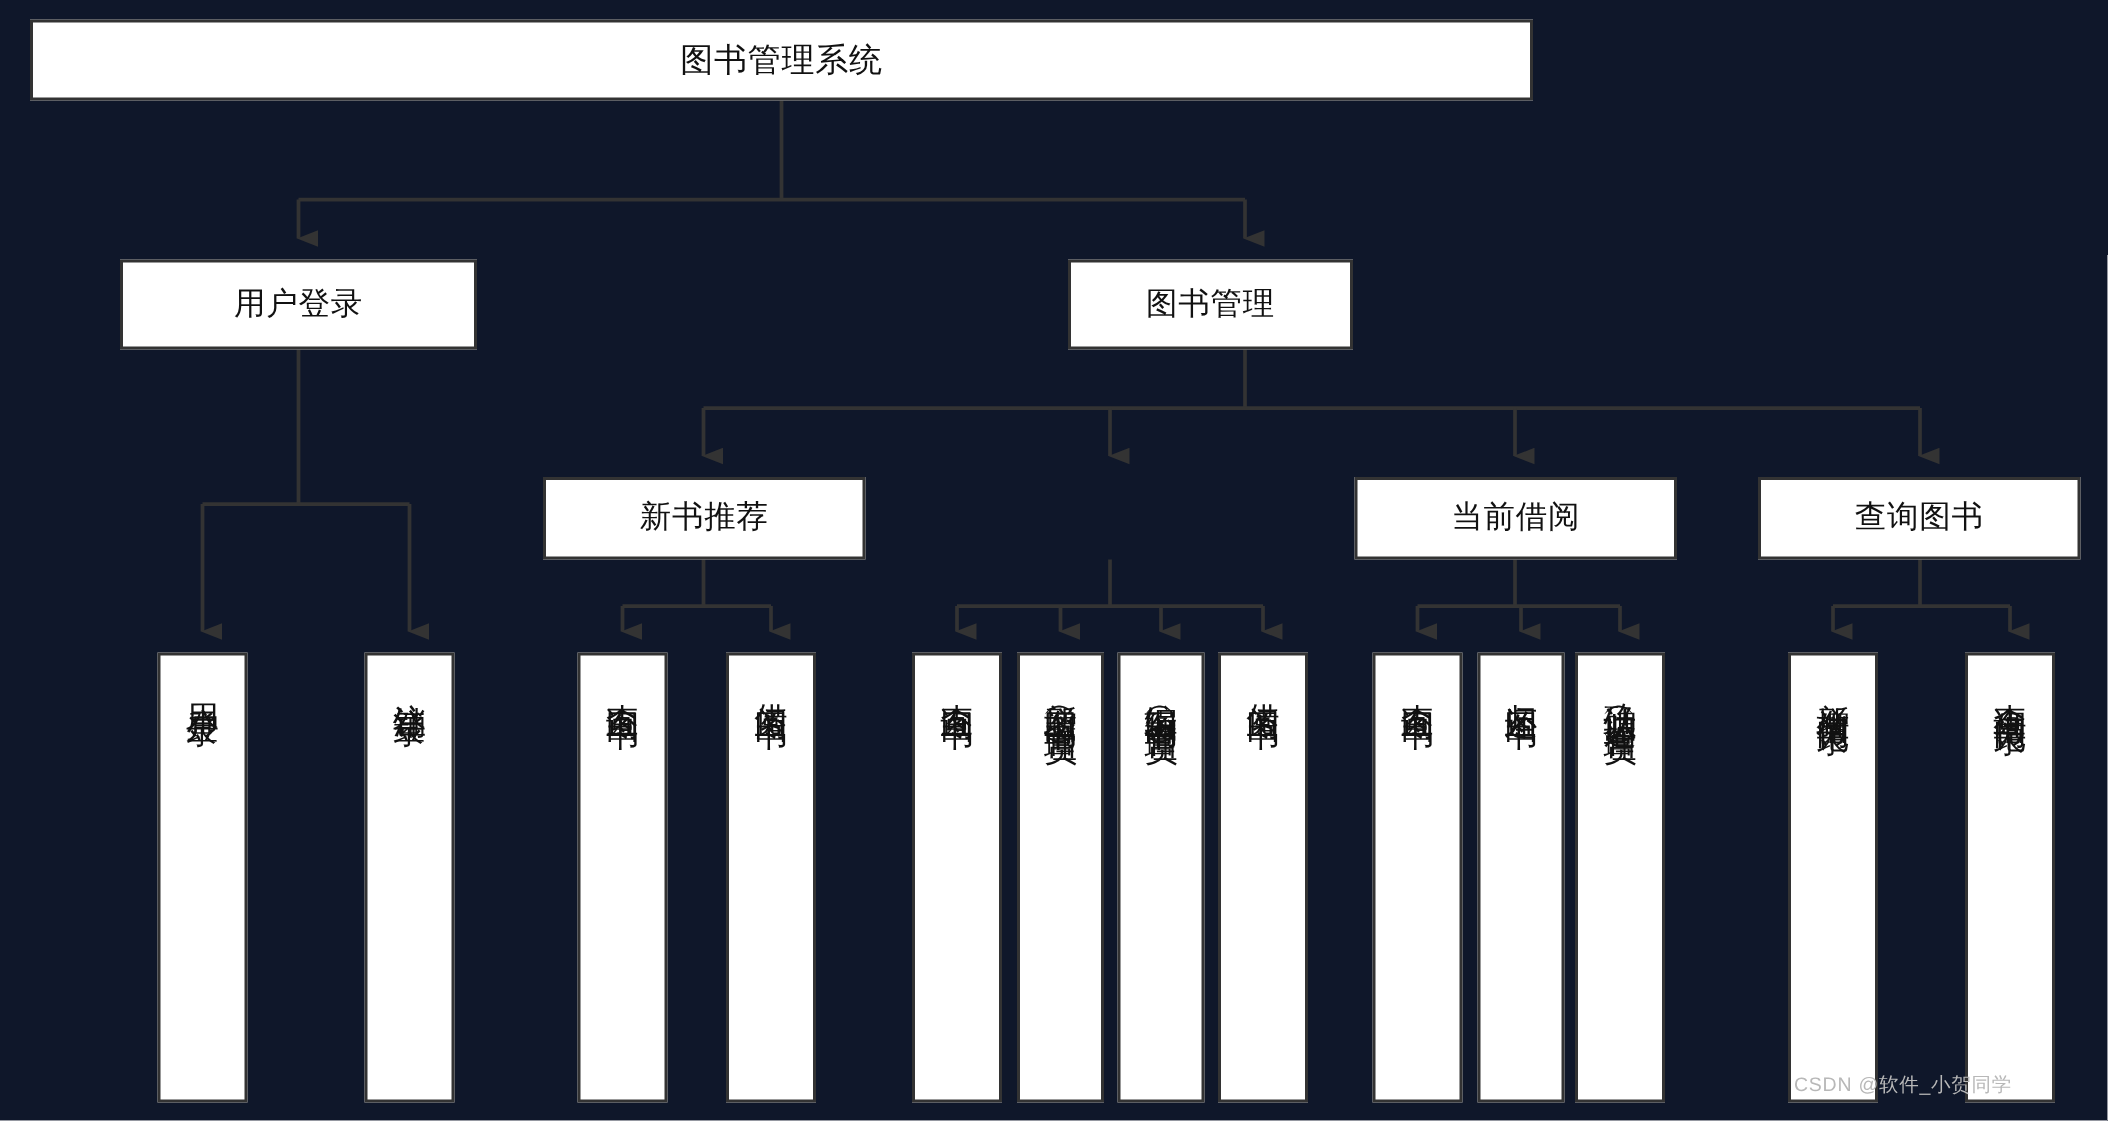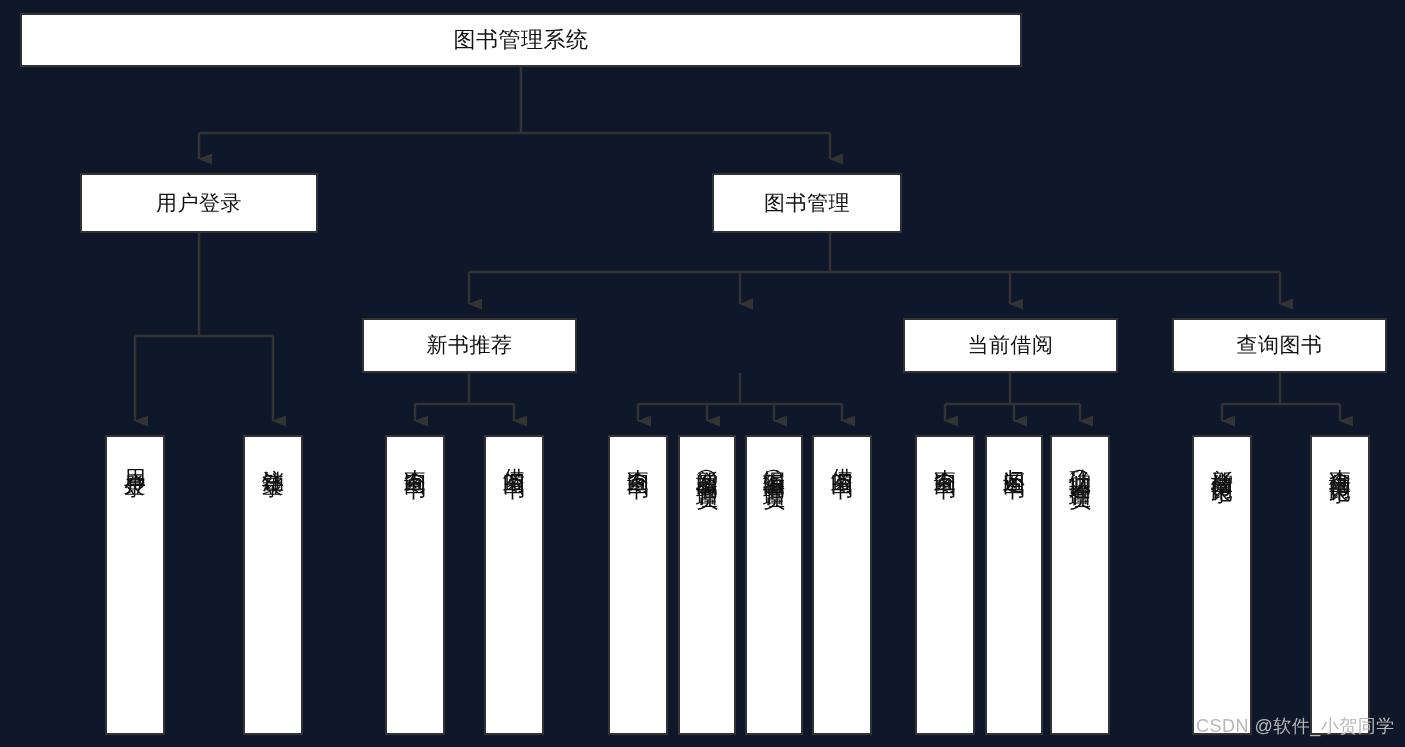--- a/index.html
+++ b/index.html
@@ -54,21 +54,21 @@
     font-size: 22px;
     letter-spacing: 3px;
     line-height: 1;
   }
   #root-node .node-label {
     font-size: 22px;
   }
   .watermark {
     position: absolute;
     color: #b8b8b8;
-    font-size: 18px;
+    font-size: 13px;
     letter-spacing: 0.5px;
     white-space: pre;
   }
 </style>
 </head>
 <body>
 
 <div id="canvas">
 
   <svg id="wires" viewBox="0 0 1405 747" xmlns="http://www.w3.org/2000/svg">

